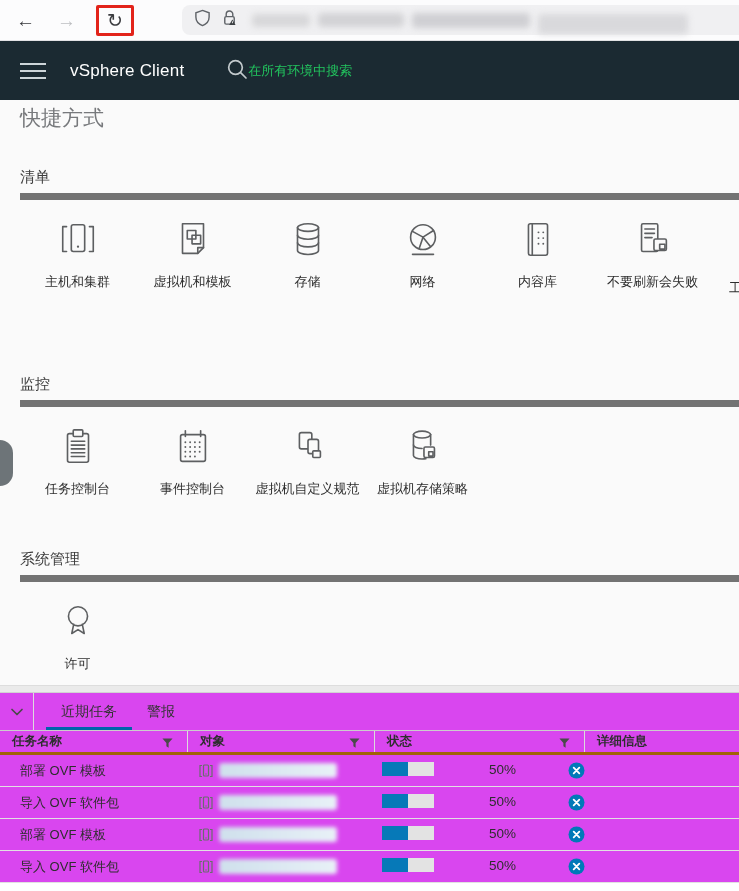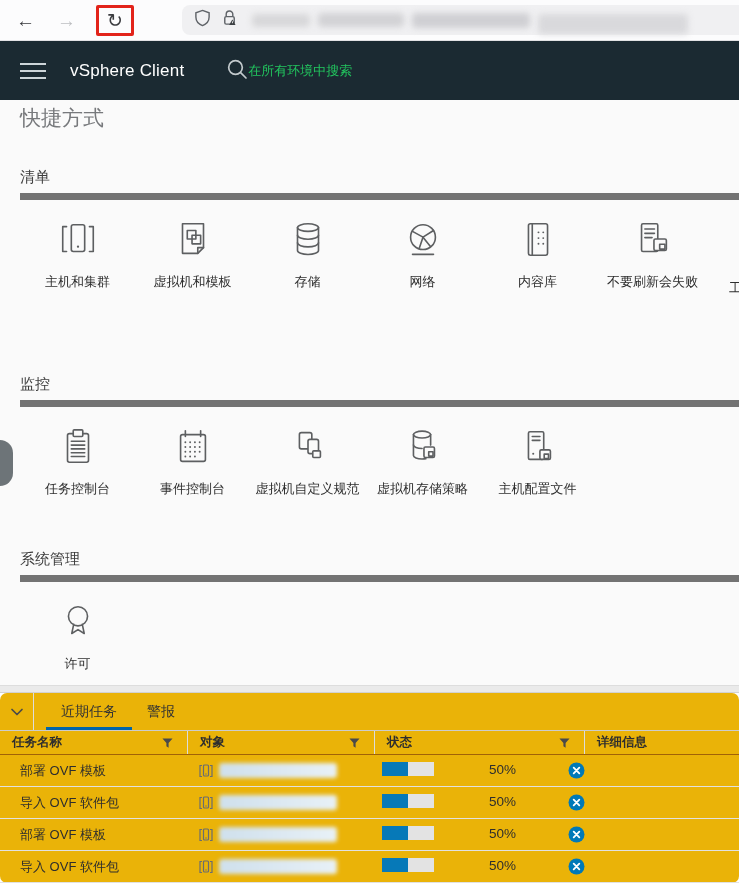--- a/index.html
+++ b/index.html
@@ -45,29 +45,29 @@
   .shortcut .sc-label { margin-top:9px; font-size:13px; color:#2e2e2e; text-align:center; line-height:1.4; max-width:104px; }
   .cutoff-label { position:absolute; left:709px; top:63px; font-size:13px; color:#2e2e2e; white-space:nowrap; }
   svg.sc { stroke:#5d5f61; fill:none; stroke-width:1.7; stroke-linecap:round; stroke-linejoin:round; }
   .side-handle { position:absolute; left:0; top:340px; width:13px; height:46px;
     background:#6d7478; border-radius:0 23px 23px 0; }
 
   
   .sep-band { height:8px; background:#eaeaea; border-top:1px solid #dddddd; border-bottom:1px solid #d2d2d2; }
 
   
-  .panel { background:#eab308;border-radius:7px; }
+  .panel { background:#d946ef; }
   .tabbar { height:37px; display:flex; align-items:stretch; }
   .collapse-btn { width:34px; display:flex; align-items:center; justify-content:center;
     border-right:1px solid #ddd; cursor:pointer; }
   .tabs { display:flex; margin-left:12px; }
   .tab { padding:0 15px; display:flex; align-items:center; font-size:14px; color:#333;
     cursor:pointer; border-bottom:3px solid transparent; padding-top:3px; }
   .tab.active { border-bottom-color:#0065ab; }
-  .thead { display:flex; height:25px; border-top:1px solid #cccccc; border-bottom:1px solid #a16207;
+  .thead { display:flex; height:25px; border-top:1px solid #cccccc; border-bottom:3px solid #a16207;
     align-items:center; font-size:12.5px; font-weight:bold; color:#2e2e2e; }
   .th { position:relative; height:100%; display:flex; align-items:center; padding-left:12px; }
   .th .funnel { position:absolute; right:14px; top:7px; }
   .th-1 { width:188px; border-right:1px solid #dcdcdc; }
   .th-2 { width:187px; border-right:1px solid #dcdcdc; }
   .th-3 { width:210px; border-right:1px solid #dcdcdc; }
   .th-4 { flex:1; }
   .trow { display:flex; height:32px; align-items:center; border-bottom:1px solid #e1e1e1;
     font-size:13px; color:#2e2e2e; }
   .td-1 { width:188px; padding-left:20px; }
@@ -277,33 +277,20 @@
           <ellipse cx="21" cy="9" rx="9" ry="3.6"></ellipse>
           <path d="M12 9 V31 c0 2 4 3.6 9 3.6 1.4 0 2.8-.1 4-.4"></path>
           <path d="M30 9 V20"></path>
           <path d="M12 20 c0 2 4 3.6 9 3.6"></path>
           <rect x="23" y="22" width="11" height="11" rx="1.5" style="fill:#fafafa"></rect>
           <rect x="28" y="27" width="4.5" height="4.5"></rect>
         </svg>
       </div>
       <div class="sc-label">虚拟机存储策略</div>
     </div>
-    <div class="shortcut">
-      <div class="icon-box">
-        <svg class="sc" width="42" height="42" viewBox="0 0 44 44">
-          <rect x="12" y="6" width="16" height="29" rx="1.5"></rect>
-          <line x1="16" y1="11" x2="24" y2="11"></line>
-            <line x1="16" y1="15" x2="24" y2="15"></line>
-          <circle cx="17" cy="29" r="1.1" style="fill:#5d5f61;stroke:none"></circle>
-          <rect x="24" y="25" width="11" height="10" rx="1.5" style="fill:#fafafa"></rect>
-          <rect x="28.5" y="29.5" width="4.5" height="4.5"></rect>
-        </svg>
-      </div>
-      <div class="sc-label">主机配置文件</div>
-    </div>
   </div>
 
   <div class="section-title st-adm">系统管理</div>
   <div class="icon-grid">
     <div class="shortcut">
       <div class="icon-box">
         <svg class="sc" width="42" height="42" viewBox="0 0 44 44">
           <circle cx="22" cy="16" r="10"></circle>
           <path d="M17.5 24.5 L15.5 34 L22 30 L28.5 34 L26.5 24.5"></path>
         </svg>

